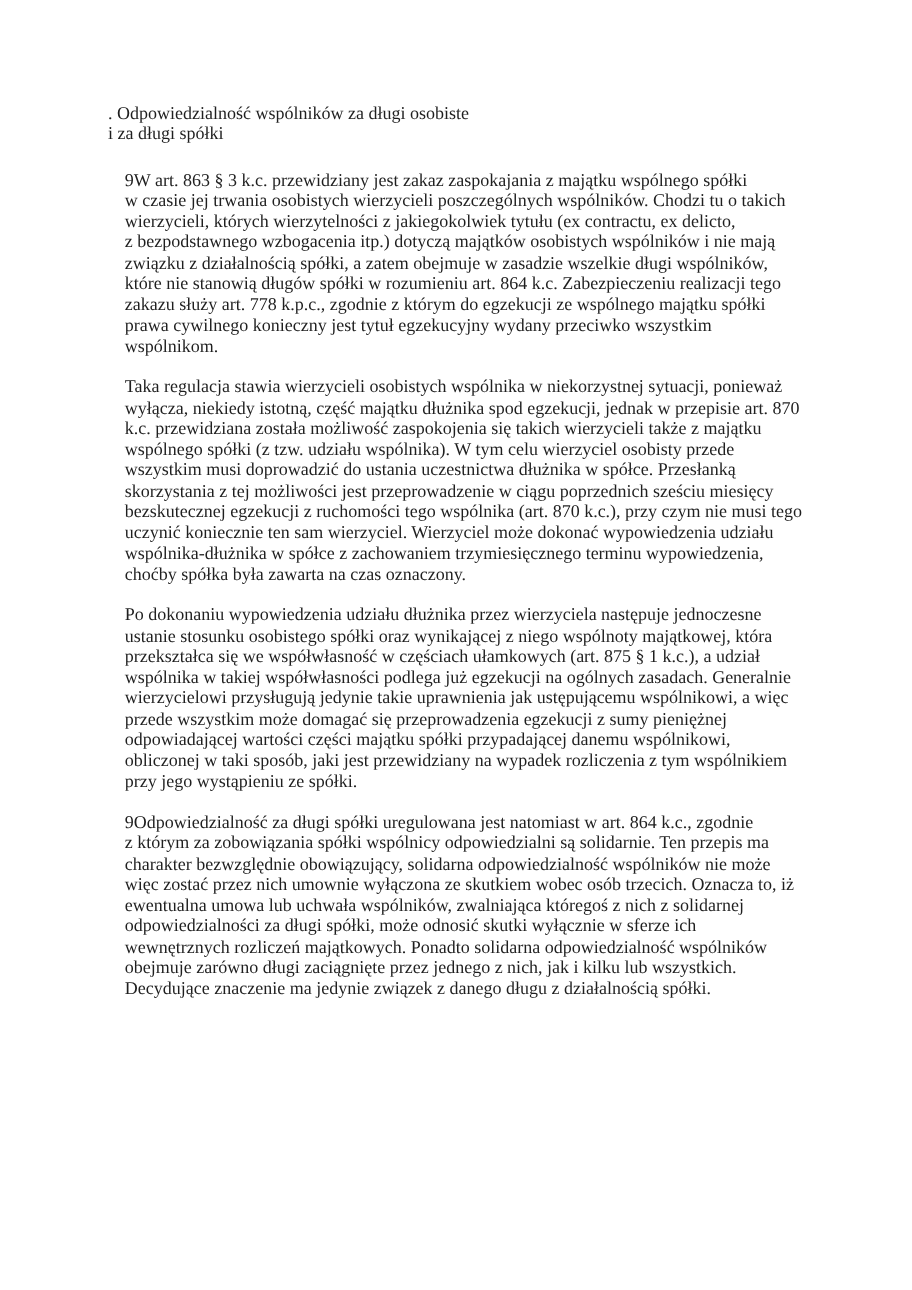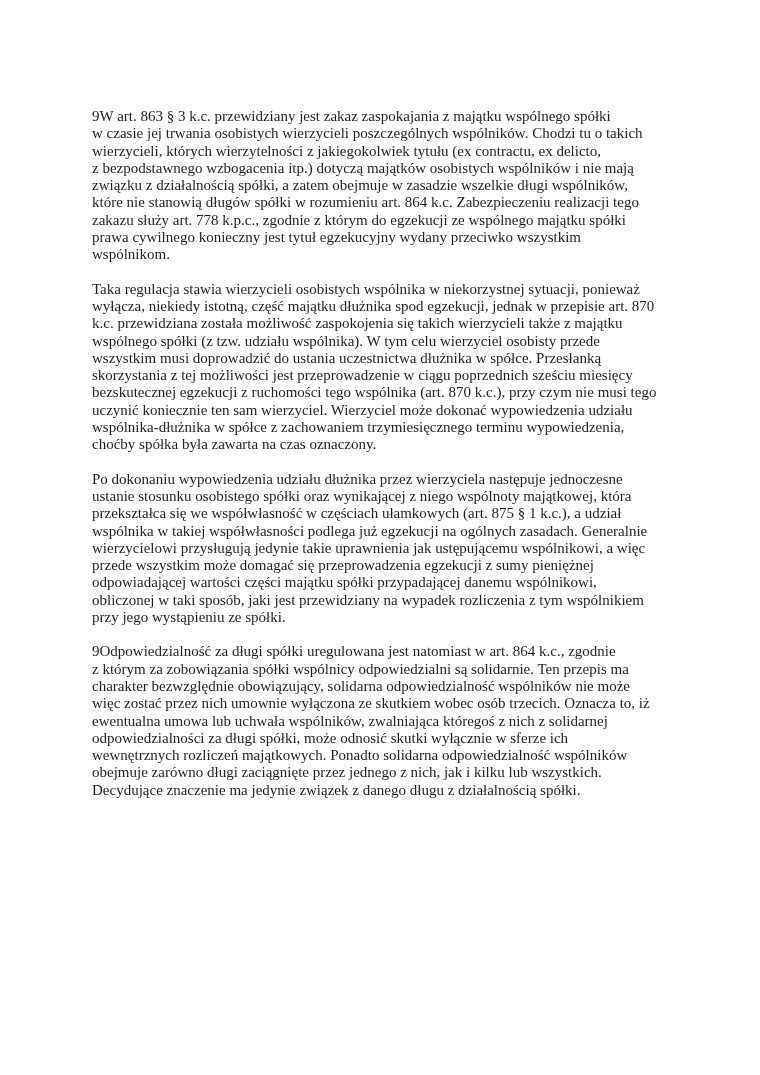--- a/index.html
+++ b/index.html
@@ -26,31 +26,33 @@
     font-size: 15px;
     line-height: 17.3px;
     white-space: pre;
     margin: 0;
     font-weight: normal;
   }
   .para {
     font-size: 15px;
     line-height: 17.3px;
     white-space: pre;
-    margin: 17px 0 0 2px;
+    margin: 17px 0 0 14px;
   }
   .para.first {
     margin-top: 21px;
   }
 </style>
 </head>
 <body>
 
 <div class="page">
   <div class="content">
+    <h1 class="doc-title">. Odpowiedzialność wspólników za długi osobiste
+i za długi spółki</h1>
     <p class="para first">9W art. 863 § 3 k.c. przewidziany jest zakaz zaspokajania z majątku wspólnego spółki
 w czasie jej trwania osobistych wierzycieli poszczególnych wspólników. Chodzi tu o takich
 wierzycieli, których wierzytelności z jakiegokolwiek tytułu (ex contractu, ex delicto,
 z bezpodstawnego wzbogacenia itp.) dotyczą majątków osobistych wspólników i nie mają
 związku z działalnością spółki, a zatem obejmuje w zasadzie wszelkie długi wspólników,
 które nie stanowią długów spółki w rozumieniu art. 864 k.c. Zabezpieczeniu realizacji tego
 zakazu służy art. 778 k.p.c., zgodnie z którym do egzekucji ze wspólnego majątku spółki
 prawa cywilnego konieczny jest tytuł egzekucyjny wydany przeciwko wszystkim
 wspólnikom.</p>
     <p class="para">Taka regulacja stawia wierzycieli osobistych wspólnika w niekorzystnej sytuacji, ponieważ

